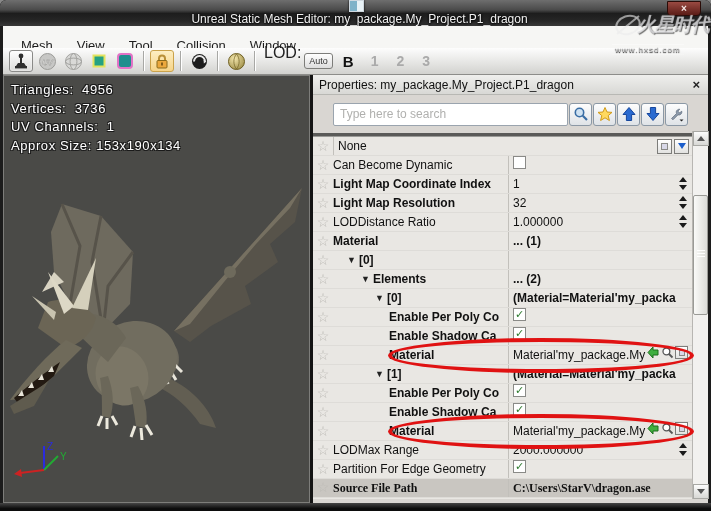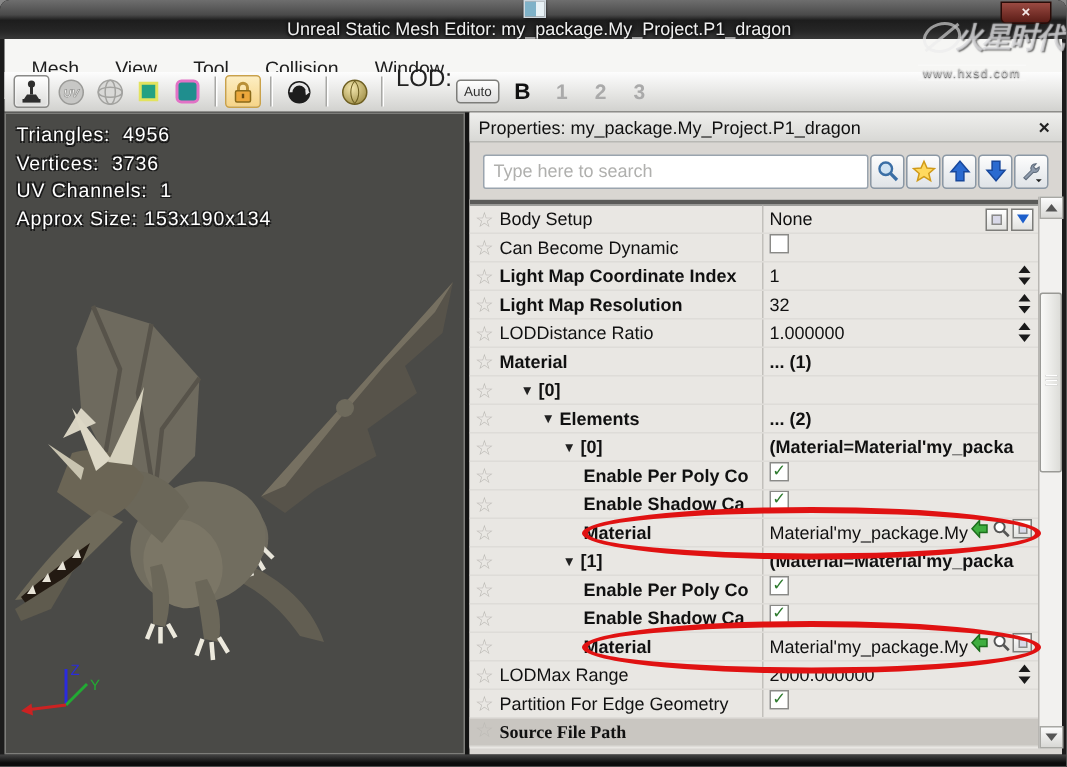--- a/index.html
+++ b/index.html
@@ -54,21 +54,21 @@
   .dragon-svg { position:absolute; left:0; top:0; }
   .axis-gizmo { position:absolute; left:8px; top:362px; }
 
   
   .props { position:absolute; left:310px; top:0; width:395px; height:428px; background:#d9d6d2; }
   .props-header { position:absolute; left:0; top:0; width:395px; height:20px;
     background:linear-gradient(#efefed,#d8d8d5); border-bottom:1px solid #b8b8b4;
     display:flex; align-items:center; padding:0 6px; }
   .props-title { font-size:12px; color:#111; flex:1; white-space:nowrap; overflow:hidden; }
   .props-close { font-size:13px; font-weight:bold; color:#222; padding:0 2px; }
-  .search-row { position:absolute; left:0; top:20px; width:395px; height:38px; display:flex; align-items:center; padding:0 9px; }
+  .search-row { position:absolute; left:0; top:20px; width:395px; height:38px; display:flex; align-items:center; padding:0 20px; }
   .search-input { width:258px; height:23px; border:1px solid #9aa4ae; border-radius:2px; font-size:12px; padding:0 6px; color:#333; background:#fff; font-family:"Liberation Sans",sans-serif; }
   .search-input::placeholder { color:#b0b0ae; }
   .sbtns { display:flex; margin-left:auto; }
   .sbtn { width:23px; height:23px; border:1px solid #8b98a5; border-radius:3px; background:linear-gradient(#fdfdfd,#dfe3e7); margin-left:1px; display:flex; align-items:center; justify-content:center; }
 
   .grid { position:absolute; left:0; top:58px; width:379px; height:366px; background:#e9e7e3; overflow:hidden; }
   .grid-topbar { height:4px; background:#5a5a58; border-bottom:1px solid #9a9a97; }
   .r { position:relative; height:19px; display:flex; border-bottom:1px solid #dedcd8; }
   .r.hl { background:#c9c6c1;font-family:Liberation Serif, serif; }
   .star { width:20px; font-size:14px; line-height:18px; color:#bdbbb6; text-align:center; flex:none; }
@@ -299,23 +299,20 @@
             </svg>
           </span>
         </span>
       </div>
 
       <div class="grid">
         <div class="grid-topbar"></div>
 
         <div class="r">
           <span class="star">☆</span>
-          <div class="name">
-              <span>Body Setup</span>
-            </div>
           <div class="val">
               <span>None</span>
             <span class="objbtns">
               <span class="mini">
                   <span class="innersq"></span>
                 </span>
               <span class="mini">
                   <span class="bluedn"></span>
                 </span>
             </span>
@@ -544,20 +541,23 @@
                 <span class="check">✓</span>
               </span>
             </div>
         </div>
 
         <div class="r hl">
           <span class="star">☆</span>
           <div class="name b">
               <span>Source File Path</span>
             </div>
+          <div class="val b">
+              <span>C:\Users\StarV\dragon.ase</span>
+            </div>
         </div>
       </div>
 
       <div class="vscroll">
         <span class="sc-btn sc-up">
             <span class="sc-arr-up"></span>
           </span>
         <span class="sc-thumb">
           <span class="sc-grip">
               <div></div>

